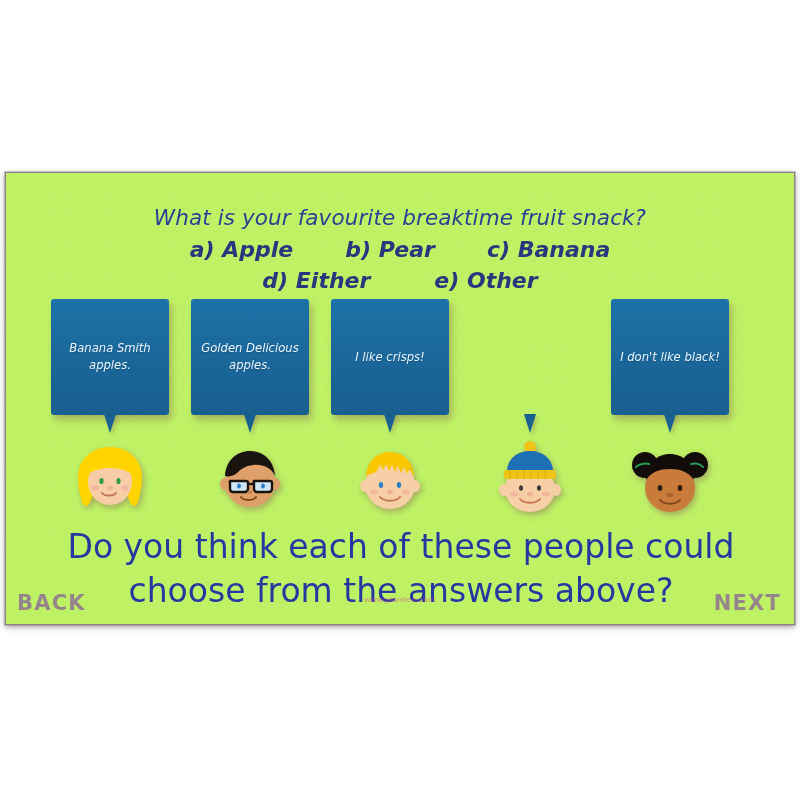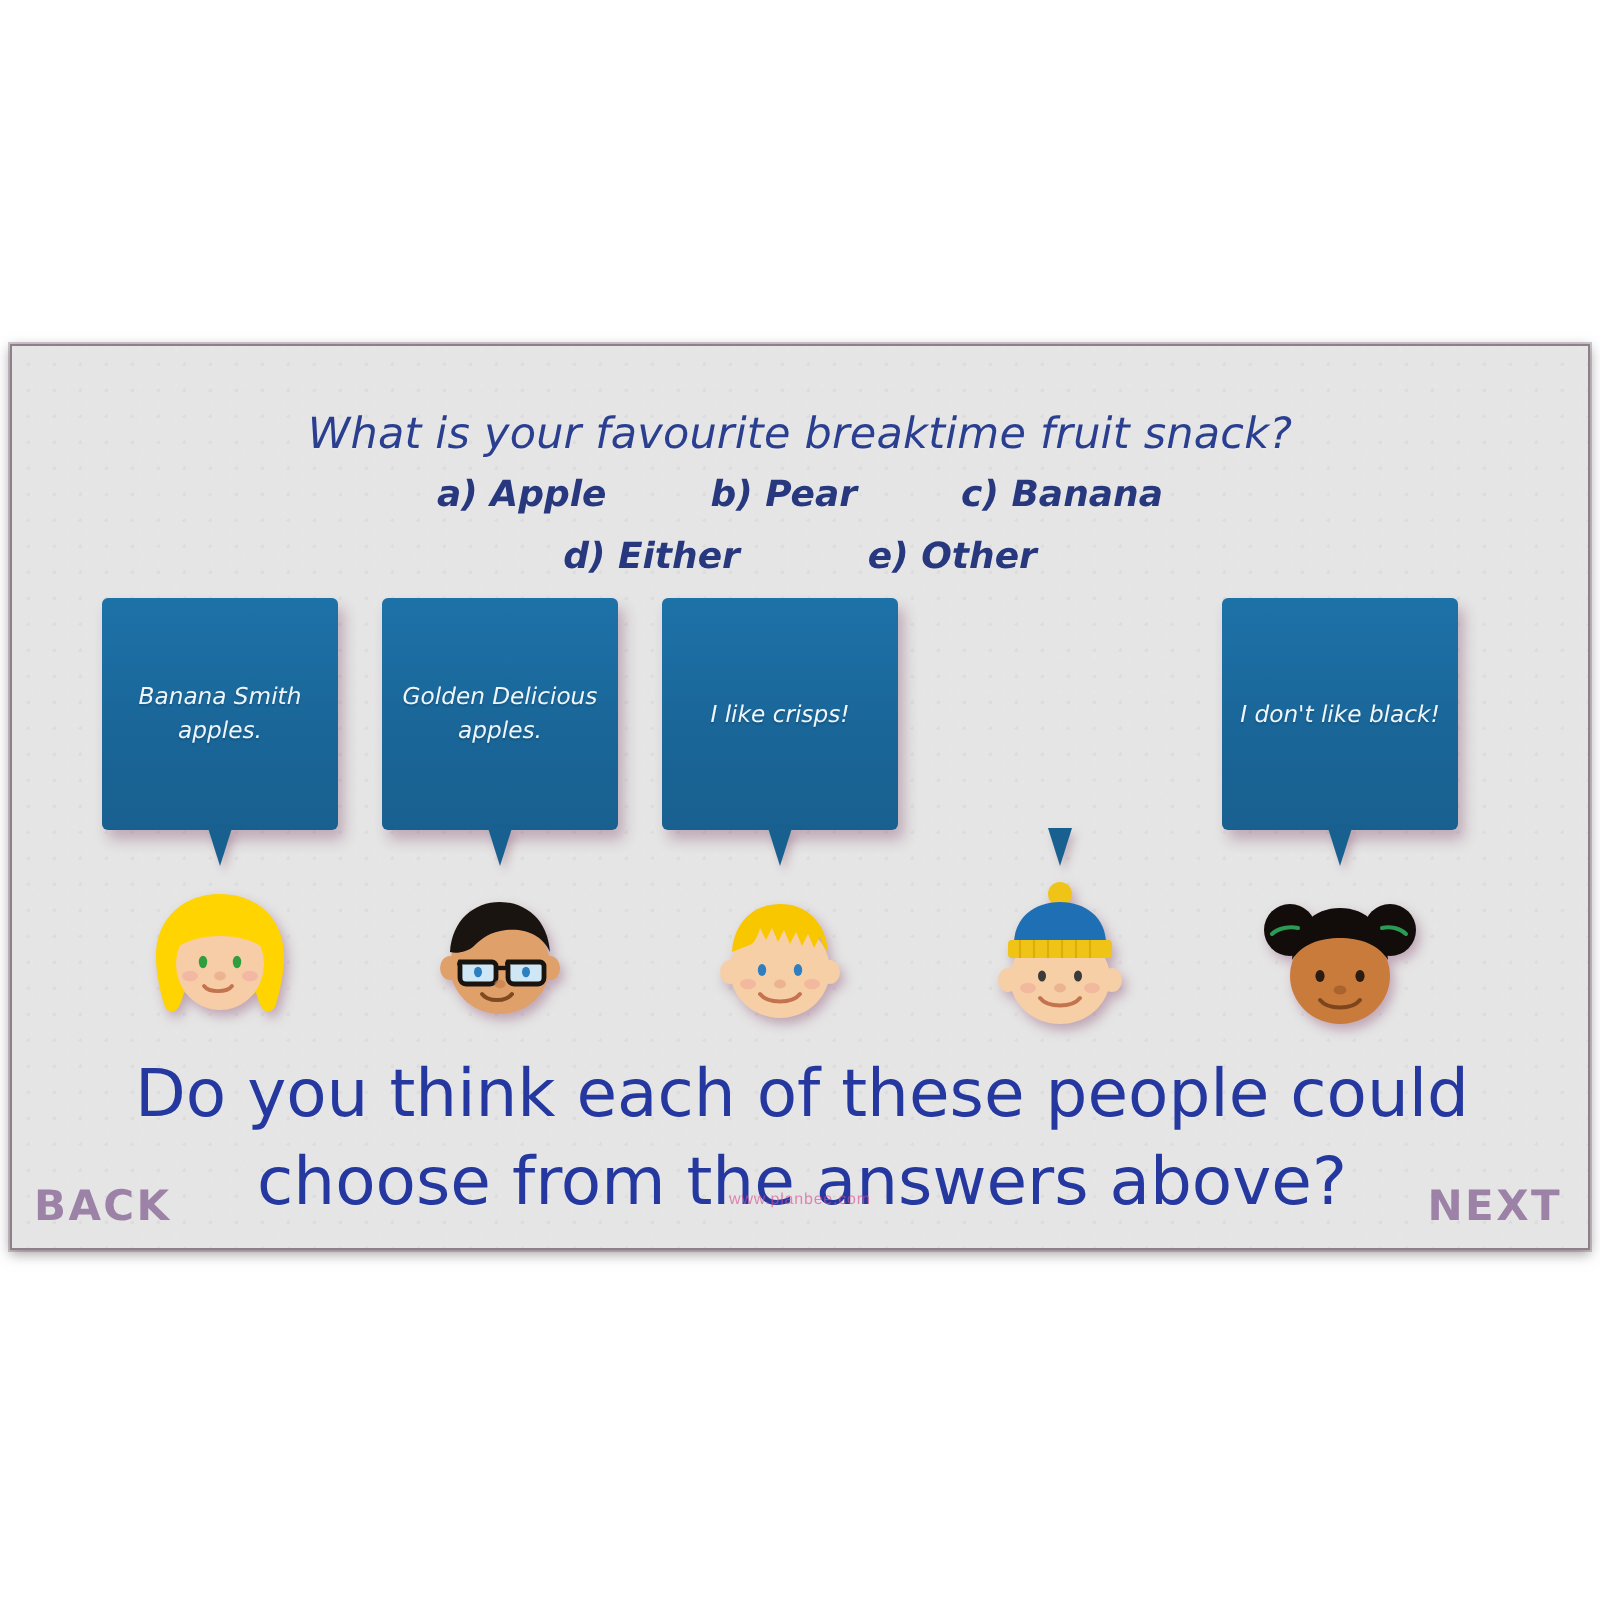--- a/index.html
+++ b/index.html
@@ -20,21 +20,21 @@
     background: #ffffff;
   }
 
   
   #slide {
     position: absolute;
     left: 5px;
     top: 172px;
     width: 790px;
     height: 453px;
-    background: #e5e5e5;
+    background: #bef264;
     box-sizing: border-box;
     border: 1px solid #8e7f8a;
     box-shadow: 0 2px 6px rgba(90,80,88,0.55),
                 0 0 0 1px rgba(120,108,116,0.35);
     overflow: hidden;
   }
 
   
   #slide::before {
     content: "";
@@ -62,21 +62,21 @@
     font-family: "DejaVu Sans", sans-serif;
     text-shadow: 0 1px 0 rgba(255,255,255,0.12);
   }
 
   .options-row {
     position: absolute;
     left: 0;
     width: 100%;
     text-align: center;
     color: #27387f;
-    font-size: 18px;
+    font-size: 22px;
     font-weight: bold;
     font-style: italic;
     font-family: "DejaVu Sans", sans-serif;
     white-space: nowrap;
   }
   .options-row.r1 { top: 64px; }
   .options-row.r2 { top: 95px; }
 
   .opt {
     display: inline-block;

